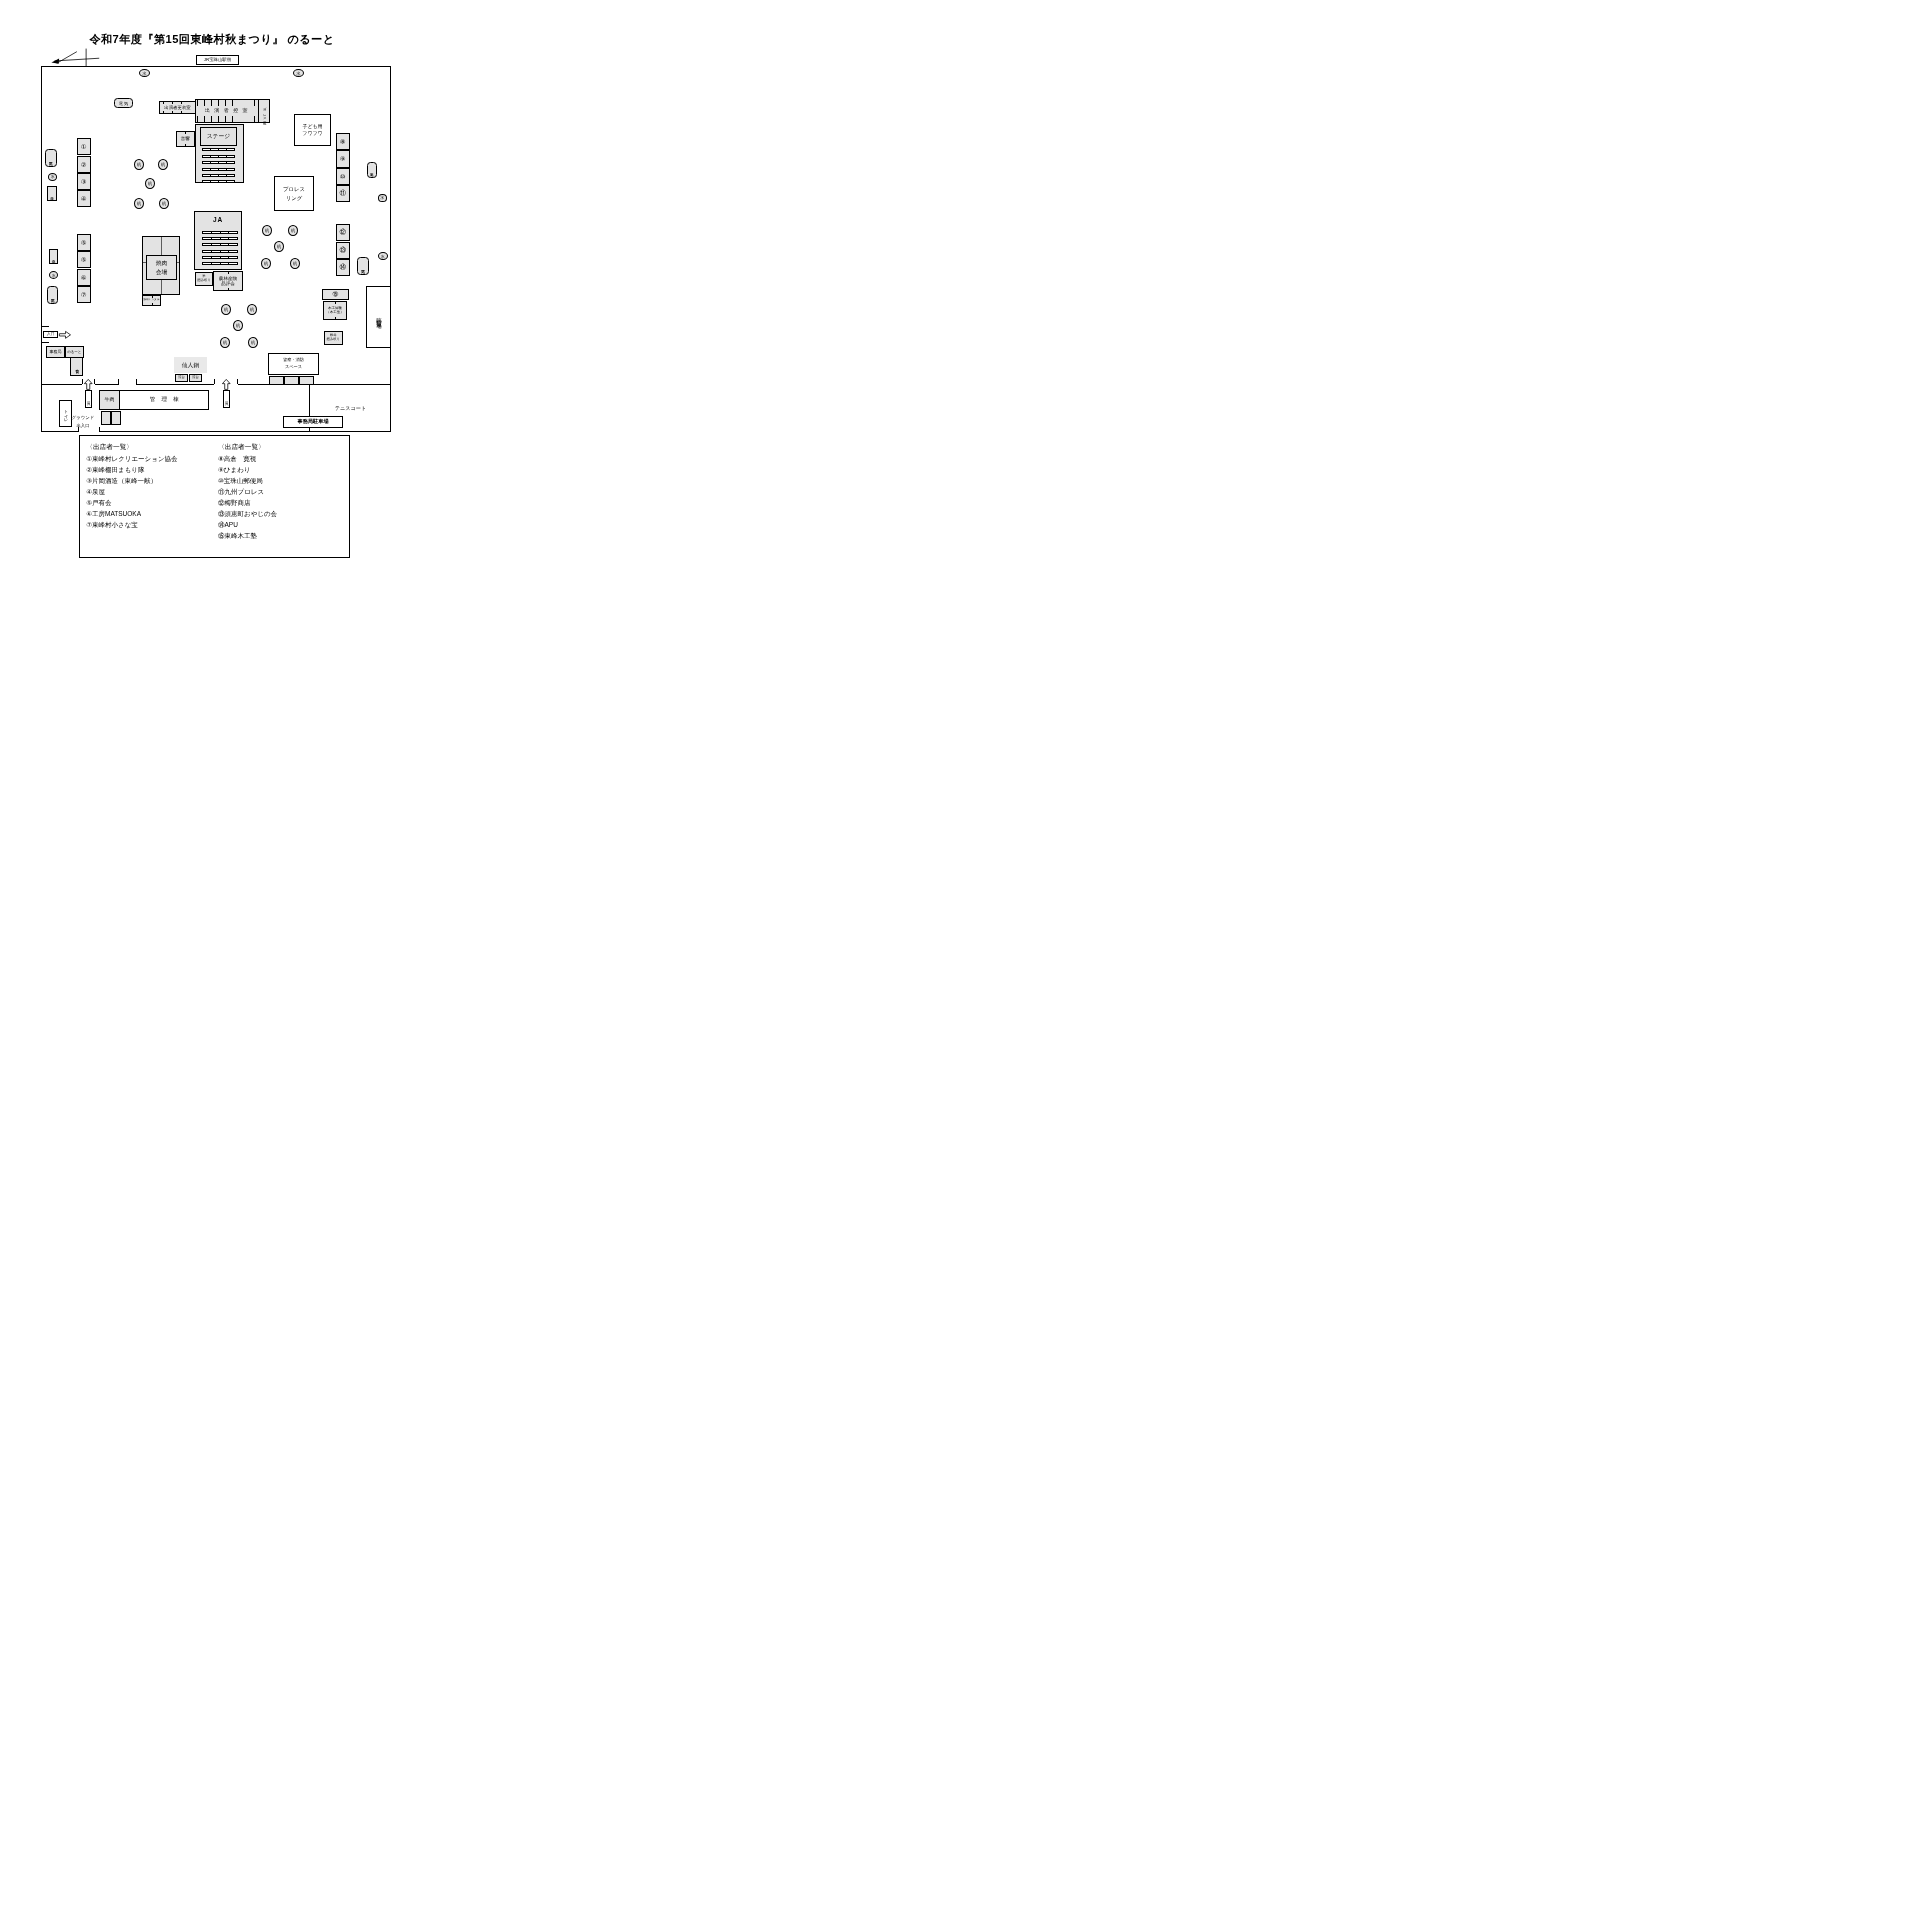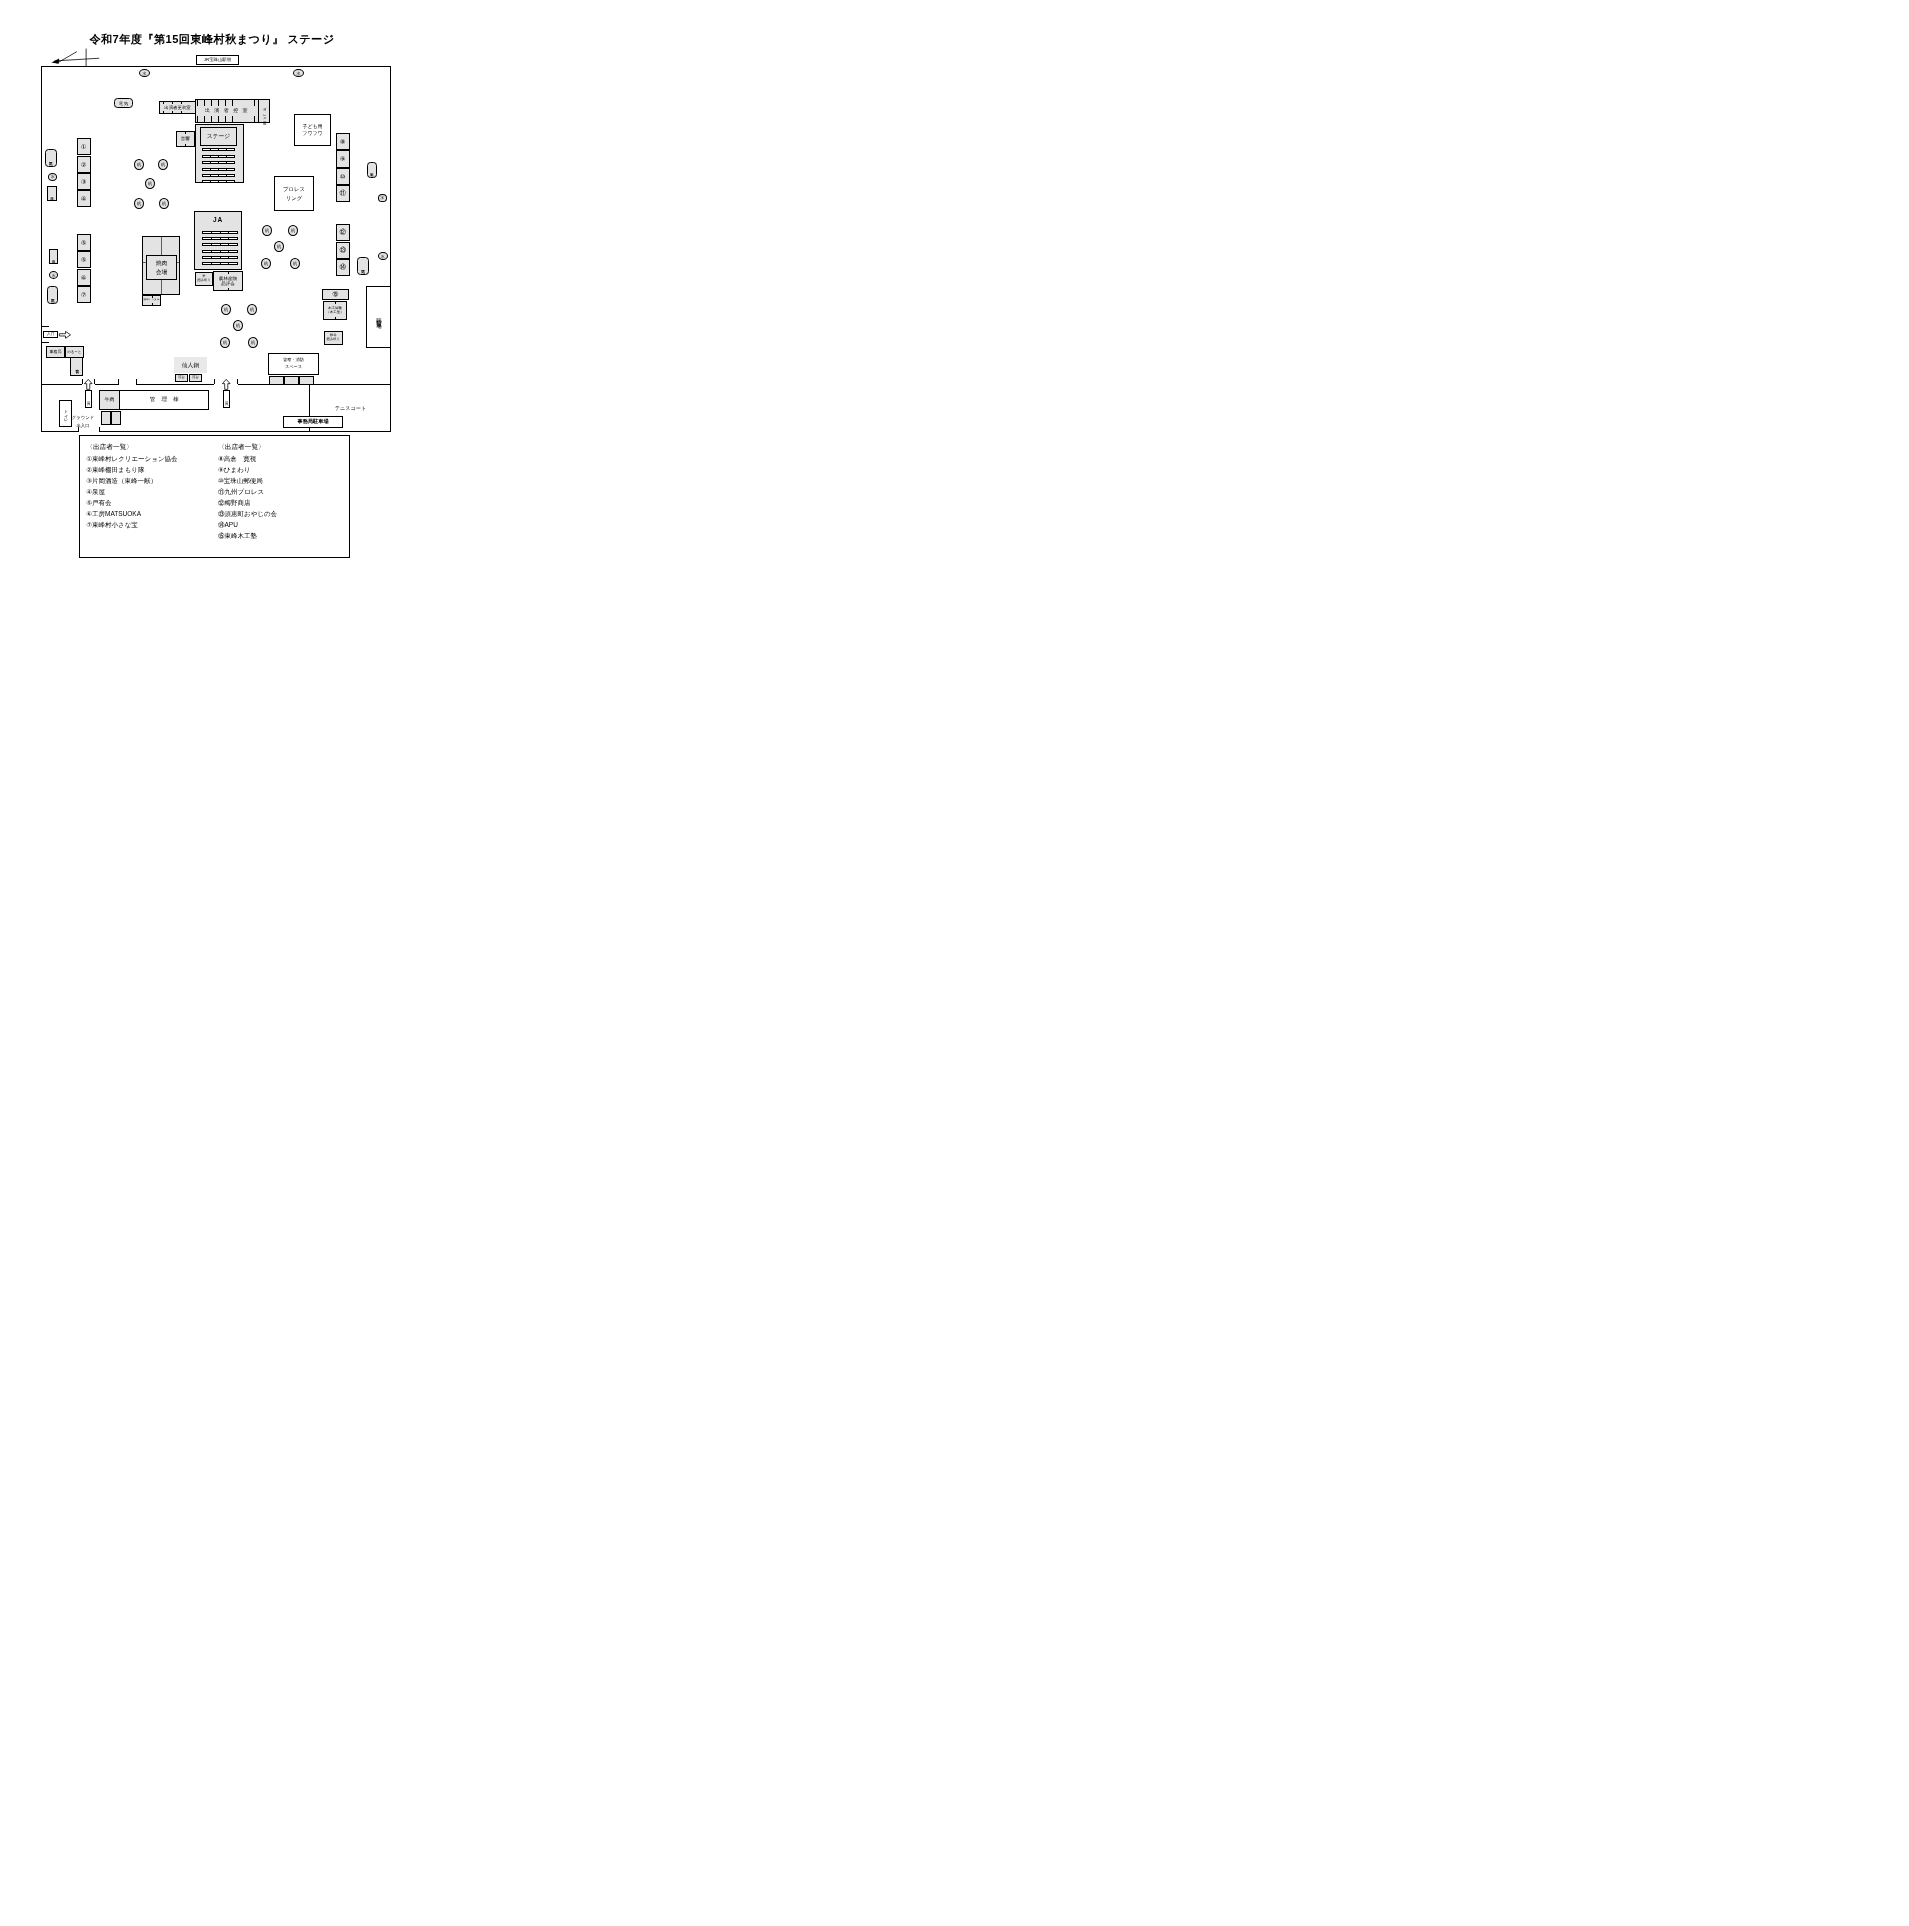--- a/index.html
+++ b/index.html
@@ -42,21 +42,21 @@
           border:1.2px solid #000;background:#fff;box-sizing:border-box;}
   .legend .col{position:absolute;top:5.4px;font-size:6.5px;line-height:11px;white-space:nowrap;}
   .legend .col-title{font-size:6.7px;margin-bottom:0.8px;}
   svg{position:absolute;overflow:visible;}
 </style>
 </head>
 <body>
 
 <div class="page">
 
-  <div class="title">令和7年度『第15回東峰村秋まつり』 ステージ</div>
+  <div class="title">令和7年度『第15回東峰村秋まつり』 のるーと</div>
 
   <svg class="compass" style="left:46px;top:47px;" width="54" height="24" viewBox="0 0 140 62">
     <line x1="22" y1="36" x2="138" y2="29" stroke="#000" stroke-width="2"></line>
     <line x1="80" y1="12" x2="28" y2="42" stroke="#000" stroke-width="2"></line>
     <polygon points="14,40 34,30 33,43" fill="#000"></polygon>
     <line x1="104" y1="4" x2="104" y2="58" stroke="#000" stroke-width="2"></line>
   </svg>
 
   <div class="box white" style="left:196px;top:55px;width:43px;height:10px;font-size:4.4px;border-width:1px;">JR宝珠山駅側</div>
 

